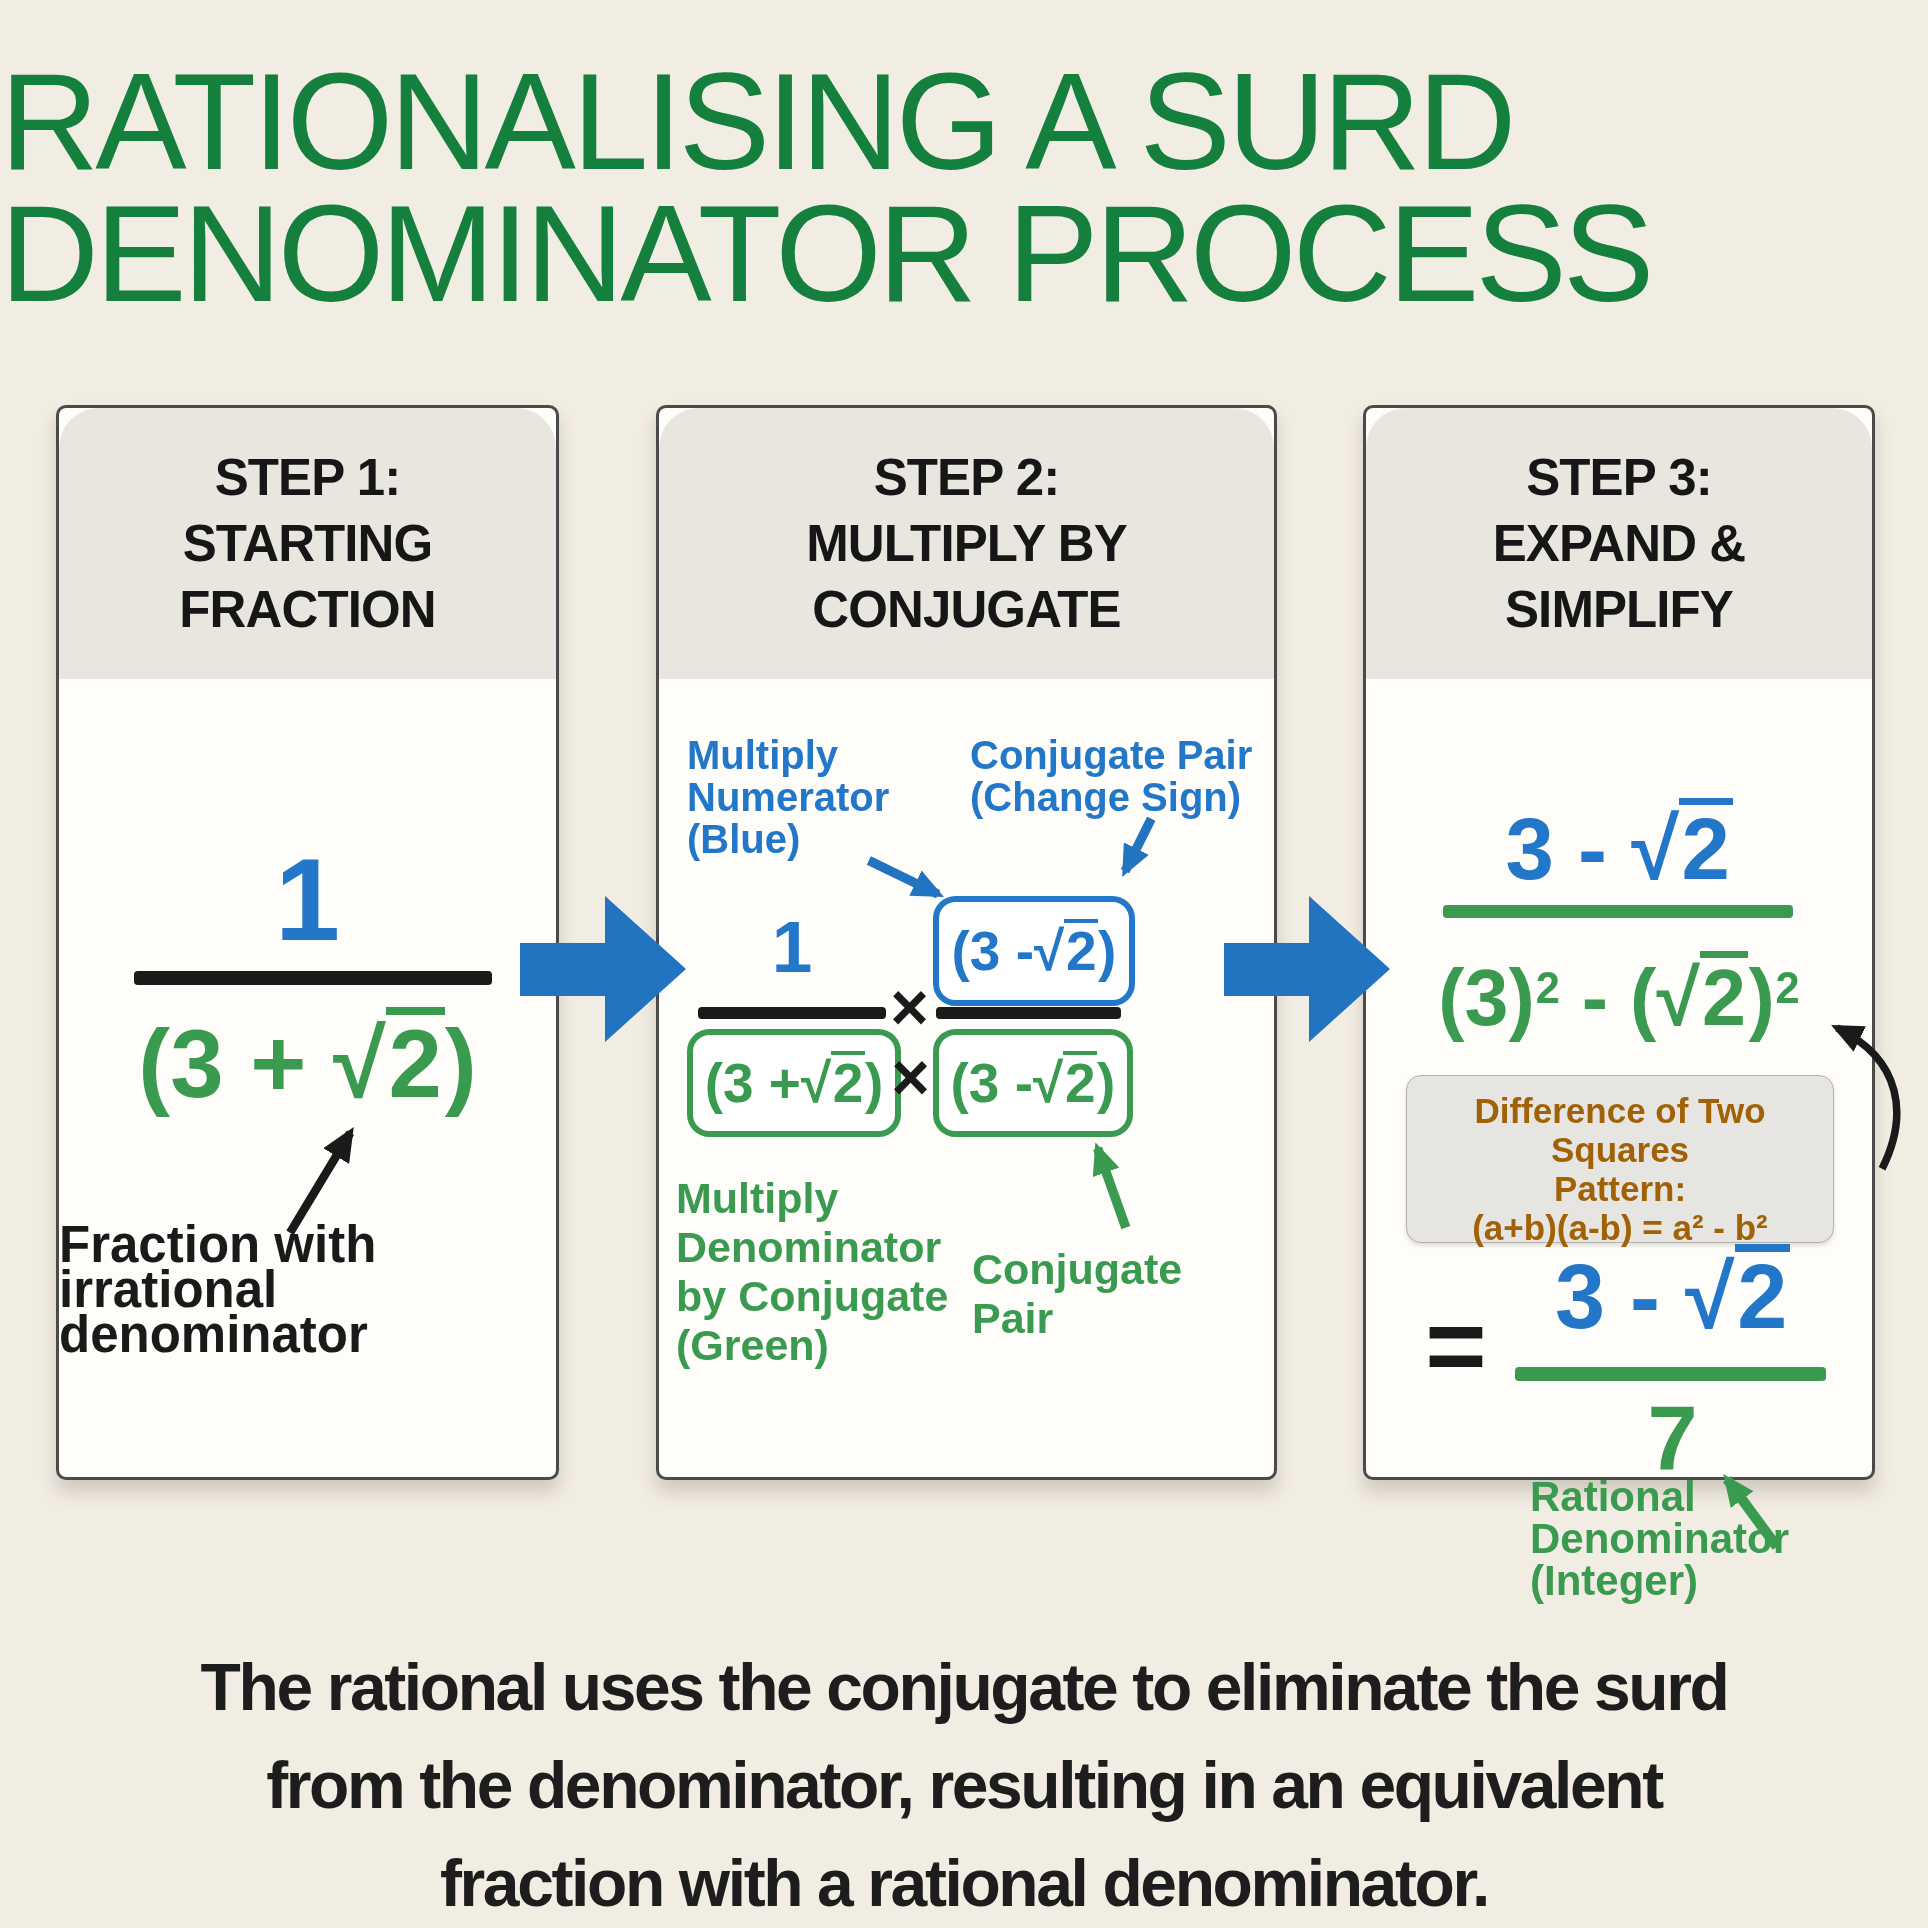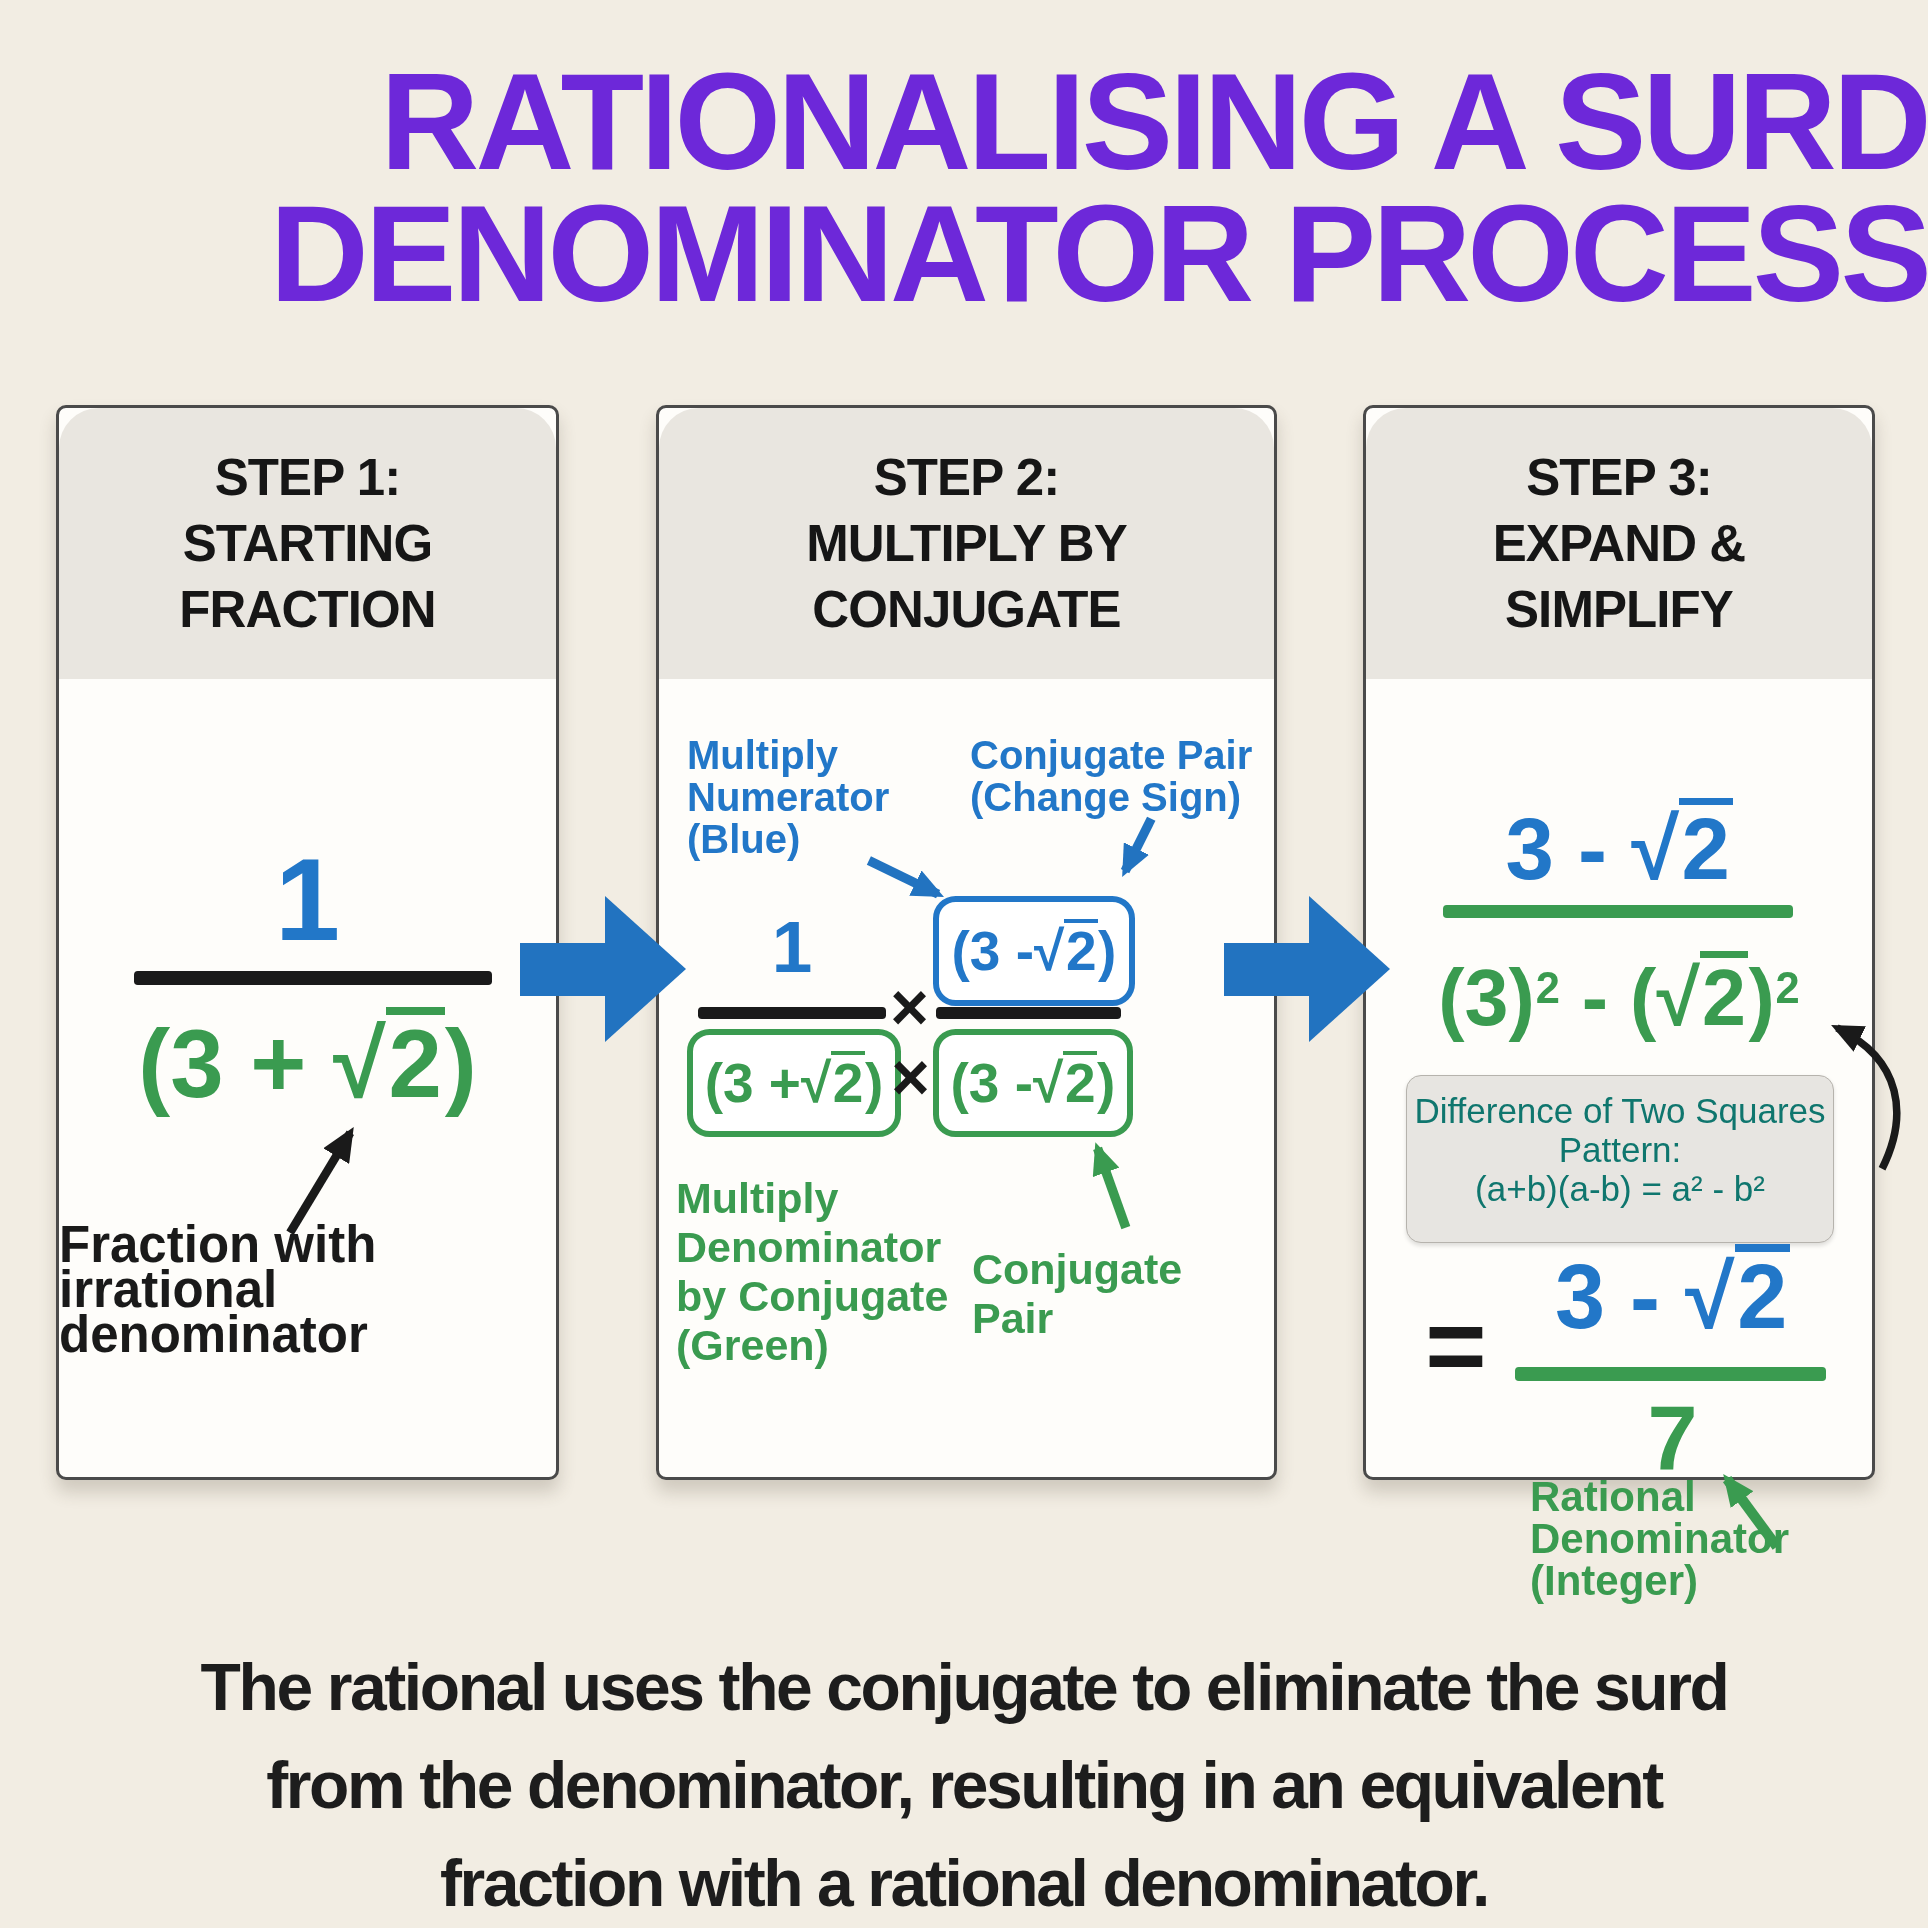--- a/index.html
+++ b/index.html
@@ -11,22 +11,22 @@
   }
   .abs{position:absolute}
   .ctr{text-align:center}
   .b{font-weight:bold}
   .blue{color:#2277c8}
   .green{color:#3a9b50}
   .ink{color:#1a1a1a}
 
   .page-title{
     position:absolute;top:56px;left:0;width:100%;
-    text-align:right;font-weight:bold;
-    font-size:137px;line-height:132px;letter-spacing:-3.8px;color:#6d28d9;
+    text-align:left;font-weight:normal;
+    font-size:137px;line-height:132px;letter-spacing:-3.8px;color:#15803d;
   }
 
   .card{
     position:absolute;top:405px;height:1069px;
     background:#fefdfa;border:3.8px solid #4a4a4a;border-radius:10px;
     box-shadow:0 11.3px 17px rgba(70,60,45,.20);
   }
   .card1{left:56px;width:497px}
   .card2{left:656px;width:615px}
   .card3{left:1363px;width:506px}
@@ -60,21 +60,21 @@
   .flow .stem{position:absolute;left:0;top:47px;width:89px;height:53px;background:#2273c0}
   .flow .head{
     position:absolute;left:85px;top:0;width:0;height:0;
     border-top:73px solid transparent;border-bottom:73px solid transparent;
     border-left:81px solid #2273c0;
   }
 
   .note{
     position:absolute;background:#e7e5e1;border:1.9px solid #b6b3ad;border-radius:15px;
     box-shadow:0 2.8px 4.7px rgba(0,0,0,.12);
-    font-weight:normal;text-align:center;color:#0f766e;
+    font-weight:bold;text-align:center;color:#a16207;
   }
   .note .line{font-size:35px;line-height:39px}
 
   .footer{
     position:absolute;top:1638px;left:0;width:100%;
     text-align:center;font-weight:bold;color:#1d1d1d;
     font-size:66px;line-height:98px;letter-spacing:-2.4px;
   }
 </style>
 </head>

